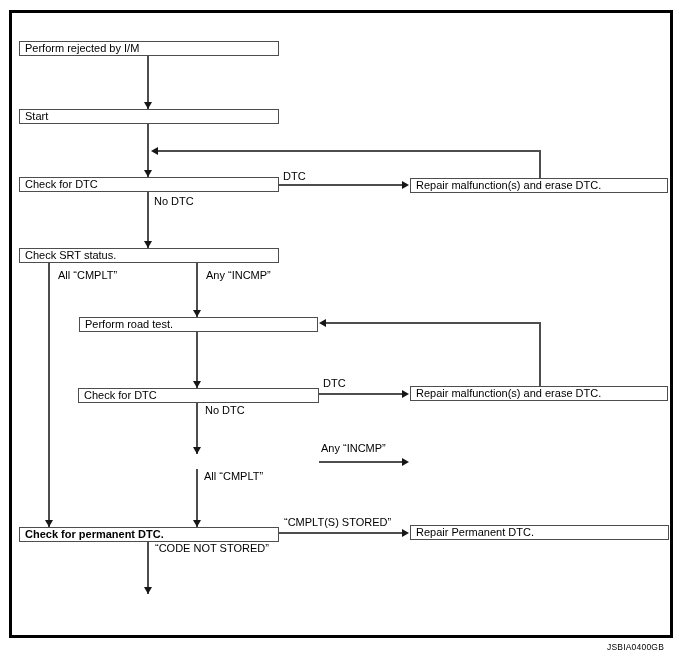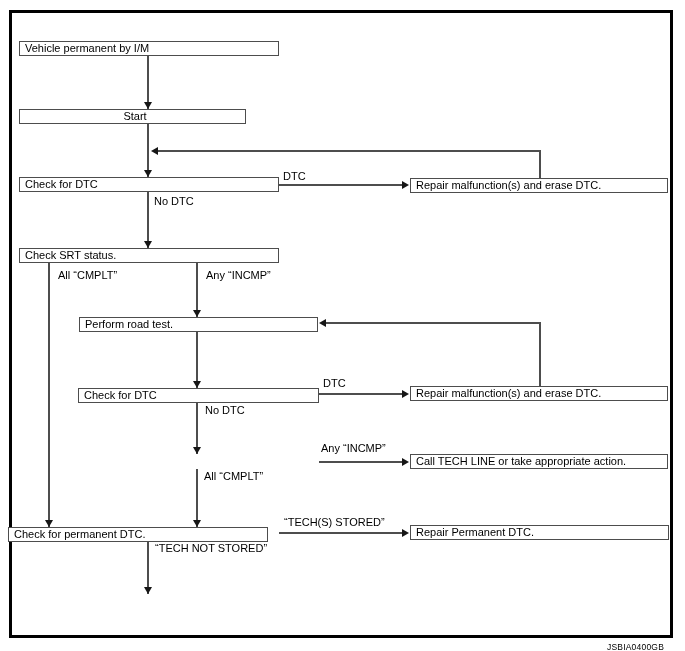--- a/index.html
+++ b/index.html
@@ -63,58 +63,55 @@
   <div class="arr down" style="left:193px;top:381px;"></div>
   <div class="arr right" style="left:402px;top:390px;"></div>
   <div class="arr down" style="left:193px;top:447px;"></div>
   <div class="arr right" style="left:402px;top:458px;"></div>
   <div class="arr down" style="left:45px;top:520px;"></div>
   <div class="arr down" style="left:193px;top:520px;"></div>
   <div class="arr right" style="left:402px;top:529px;"></div>
   <div class="arr down" style="left:144px;top:587px;"></div>
 
   <div class="node" style="left:19px;top:41px;width:260px;">
-      <span>Vehicle permanent by I/M</span>
+      <span>Perform rejected by I/M</span>
     </div>
-  <div class="node" style="left:19px;top:109px;width:227px;justify-content:center;">
+  <div class="node" style="left:19px;top:109px;width:260px;">
       <span>Start</span>
     </div>
   <div class="node" style="left:19px;top:177px;width:260px;">
       <span>Check for DTC</span>
     </div>
   <div class="node" style="left:410px;top:178px;width:258px;">
       <span>Repair malfunction(s) and erase DTC.</span>
     </div>
   <div class="node" style="left:19px;top:248px;width:260px;">
       <span>Check SRT status.</span>
     </div>
   <div class="node" style="left:79px;top:317px;width:239px;">
       <span>Perform road test.</span>
     </div>
   <div class="node" style="left:78px;top:388px;width:241px;">
       <span>Check for DTC</span>
     </div>
   <div class="node" style="left:410px;top:386px;width:258px;">
       <span>Repair malfunction(s) and erase DTC.</span>
     </div>
-  <div class="node" style="left:410px;top:454px;width:258px;">
-      <span>Call TECH LINE or take appropriate action.</span>
-    </div>
-  <div class="node" style="left:8px;top:527px;width:260px;">
+  <div class="node" style="left:19px;top:527px;width:260px;font-weight:bold;">
       <span>Check for permanent DTC.</span>
     </div>
   <div class="node" style="left:410px;top:525px;width:259px;">
       <span>Repair Permanent DTC.</span>
     </div>
 
   <div class="elabel" style="left:282px;top:171px;">DTC</div>
   <div class="elabel" style="left:153px;top:196px;">No DTC</div>
   <div class="elabel" style="left:57px;top:270px;">All “CMPLT”</div>
   <div class="elabel" style="left:205px;top:270px;">Any “INCMP”</div>
   <div class="elabel" style="left:322px;top:378px;">DTC</div>
   <div class="elabel" style="left:204px;top:405px;">No DTC</div>
   <div class="elabel" style="left:320px;top:443px;">Any “INCMP”</div>
   <div class="elabel" style="left:203px;top:471px;">All “CMPLT”</div>
-  <div class="elabel" style="left:283px;top:517px;">“TECH(S) STORED”</div>
-  <div class="elabel" style="left:154px;top:543px;">“TECH NOT STORED”</div>
+  <div class="elabel" style="left:283px;top:517px;">“CMPLT(S) STORED”</div>
+  <div class="elabel" style="left:154px;top:543px;">“CODE NOT STORED”</div>
 
   <div class="figid" style="left:607px;top:623px;margin-top:20px;">JSBIA0400GB</div>
 </div>
 
 </body></html>

